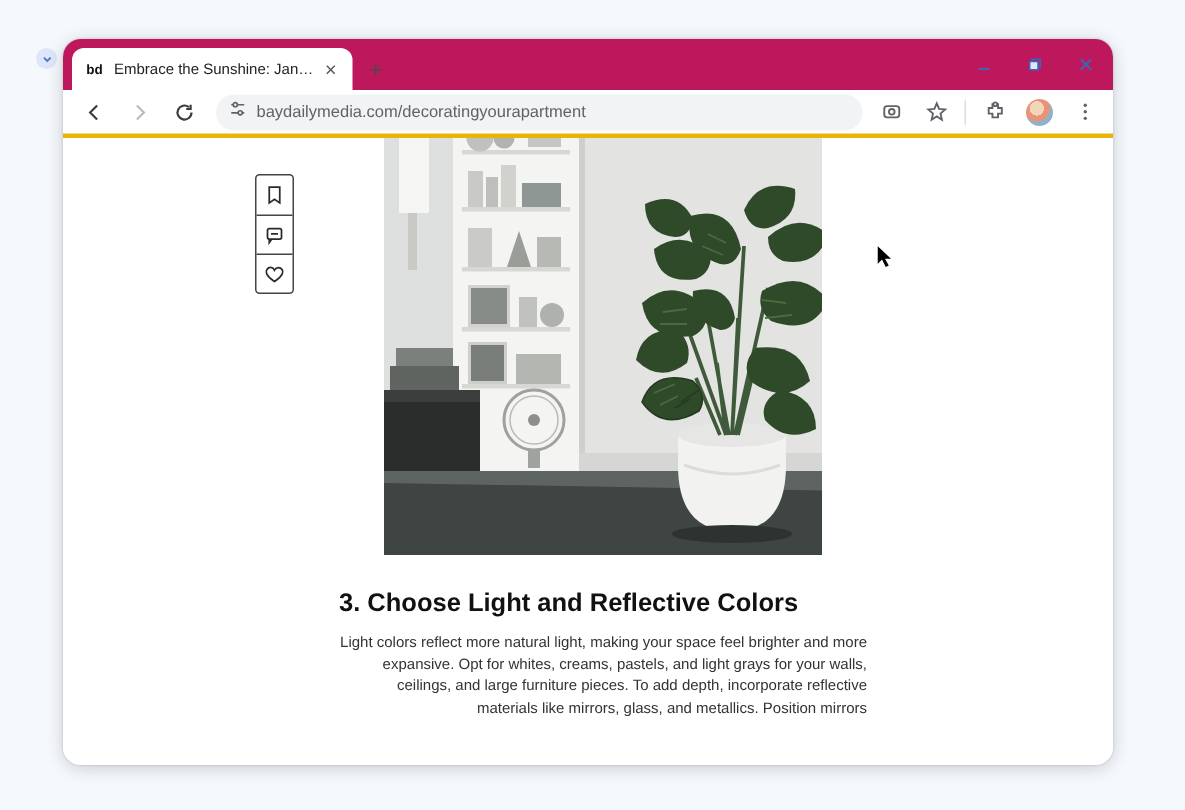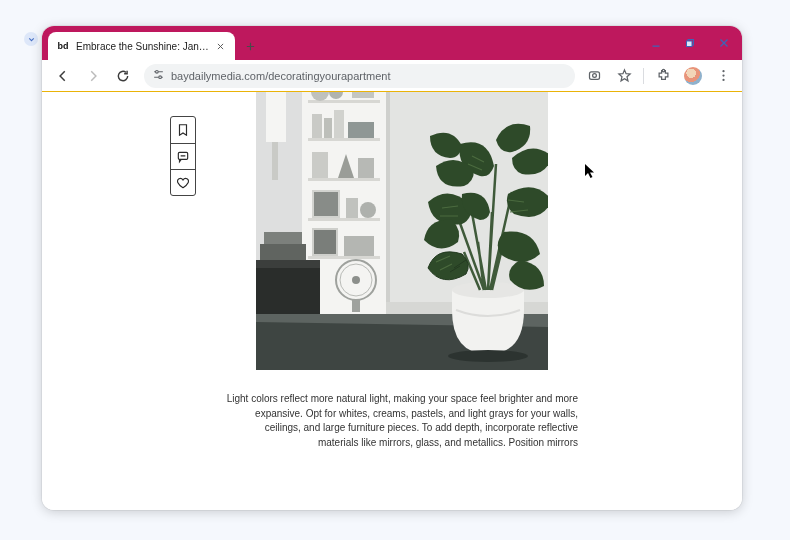--- a/index.html
+++ b/index.html
@@ -100,21 +100,21 @@
     border-radius: 4px;
   }
   .win-controls svg { width: 12px; height: 12px; }
   .addr-bar {
     height: 32px;
     background: #fff;
     display: flex;
     align-items: center;
     padding: 0 8px;
     gap: 4px;
-    border-bottom: 1px solid #eab308;
+    border-bottom: 3px solid #eab308;
   }
   .nav-btn {
     width: 26px;
     height: 26px;
     display: flex;
     align-items: center;
     justify-content: center;
     border-radius: 50%;
   }
   .nav-btn svg { width: 14px; height: 14px; }
@@ -447,20 +447,21 @@
           <path d="M186 116 l16 -2 M184 124 l18 0"></path>
           <path d="M268 110 l-16 -2 M272 118 l-18 2"></path>
           <path d="M216 64 l12 6 M212 72 l14 6"></path>
         </g>
 
         <ellipse cx="232" cy="264" rx="40" ry="6" fill="#2c3330"></ellipse>
       </svg>
     </div>
 
     <div class="article-text">
+      <h2 class="article-heading">3. Choose Light and Reflective Colors</h2>
       <p class="article-body">Light colors reflect more natural light, making your space feel brighter and more expansive. Opt for whites, creams, pastels, and light grays for your walls, ceilings, and large furniture pieces. To add depth, incorporate reflective materials like mirrors, glass, and metallics. Position mirrors</p>
     </div>
 
     <div class="cursor">
       <svg width="11" height="15" viewBox="0 0 11 15">
           <path d="M0 0 L0 12 L3 9 L5.5 14 L7.5 13 L5 8.5 L9 8.5 Z" fill="#000"></path>
         </svg>
     </div>
 
   </div>

